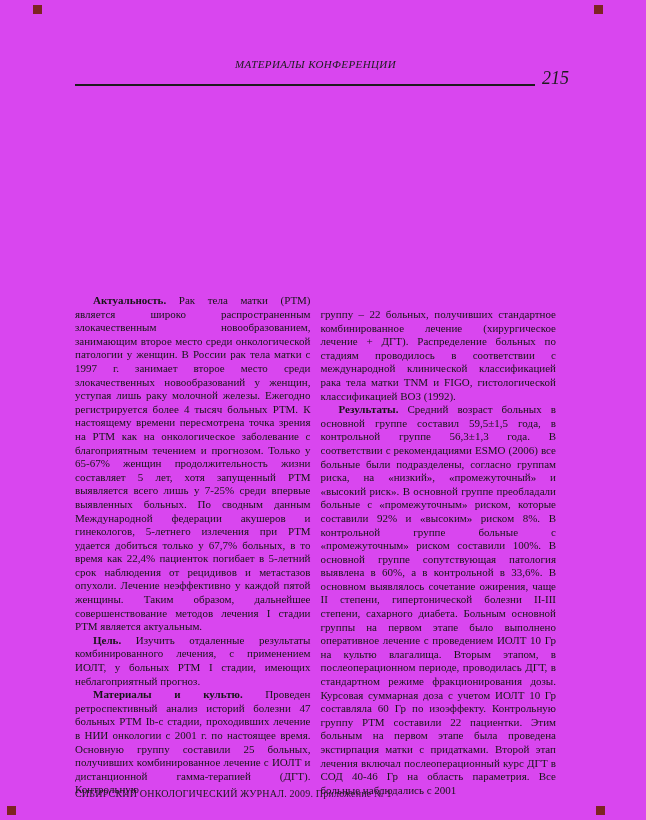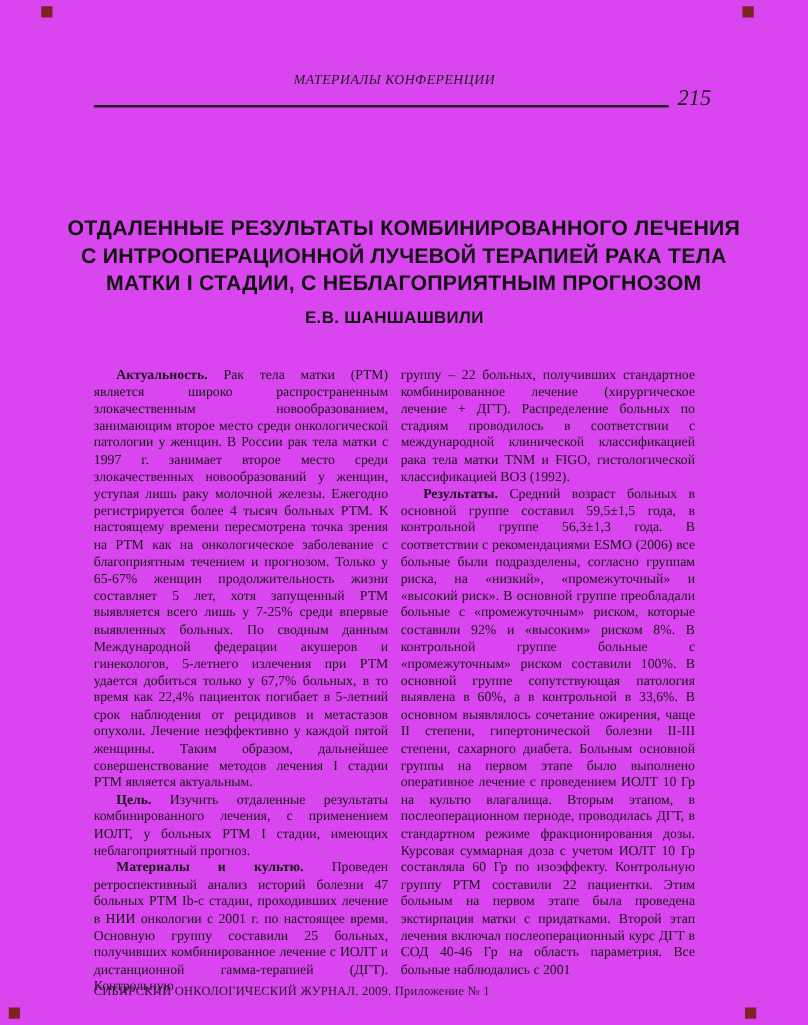--- a/index.html
+++ b/index.html
@@ -87,21 +87,21 @@
   }
   .col {
     flex: 1;
     font-size: 11px;
     line-height: 13.6px;
     text-align: justify;
     hyphens: auto;
     color: #161616;
   }
   .para { text-indent: 18px; }
-  .para.no-indent { text-indent: 0; }
+  .para.no-indent { text-indent: 0; margin-top: 14px; }
   .para b { font-weight: bold; }
 
   .page-footer {
     position: absolute;
     top: 788px; left: 75px; width: 481px;
     text-align: left;
     font-size: 10px;
     letter-spacing: 0.2px;
     color: #1c1c1c;
   }
@@ -113,27 +113,21 @@
 
   <div class="reg-mark tl" style="background: rgb(125, 36, 35);"></div>
   <div class="reg-mark tr" style="background: rgb(125, 36, 35);"></div>
   <div class="reg-mark bl" style="background: rgb(125, 36, 35);"></div>
   <div class="reg-mark br" style="background: rgb(125, 36, 35);"></div>
 
   <div class="running-title">МАТЕРИАЛЫ КОНФЕРЕНЦИИ</div>
   <div class="header-rule" style="background: rgb(28, 28, 28);"></div>
   <div class="page-number">215</div>
 
-  <h1 class="article-title">
-      <div class="title-line">ОТДАЛЕННЫЕ РЕЗУЛЬТАТЫ КОМБИНИРОВАННОГО ЛЕЧЕНИЯ</div>
-      <div class="title-line">С ИНТРООПЕРАЦИОННОЙ ЛУЧЕВОЙ ТЕРАПИЕЙ РАКА ТЕЛА</div>
-      <div class="title-line">МАТКИ I СТАДИИ, С НЕБЛАГОПРИЯТНЫМ ПРОГНОЗОМ</div>
-    </h1>
 
-  <div class="author">Е.В. ШАНШАШВИЛИ</div>
 
   <div class="columns">
     <div class="col">
         <p class="para"><b>Актуальность. </b>Рак тела матки (РТМ) является широко распространенным злокачественным новообразованием, занимающим второе место среди онкологической патологии у женщин. В России рак тела матки с 1997 г. занимает второе место среди злокачественных новообразований у женщин, уступая лишь раку молочной железы. Ежегодно регистрируется более 4 тысяч больных РТМ. К настоящему времени пересмотрена точка зрения на РТМ как на онкологическое заболевание с благоприятным течением и прогнозом. Только у 65-67% женщин продолжительность жизни составляет 5 лет, хотя запущенный РТМ выявляется всего лишь у 7-25% среди впервые выявленных больных. По сводным данным Международной федерации акушеров и гинекологов, 5-летнего излечения при РТМ удается добиться только у 67,7% больных, в то время как 22,4% пациенток погибает в 5-летний срок наблюдения от рецидивов и метастазов опухоли. Лечение неэффективно у каждой пятой женщины. Таким образом, дальнейшее совершенствование методов лечения I стадии РТМ является актуальным.</p>
         <p class="para"><b>Цель. </b>Изучить отдаленные результаты комбинированного лечения, с применением ИОЛТ, у больных РТМ I стадии, имеющих неблагоприятный прогноз.</p>
         <p class="para"><b>Материалы и культю. </b>Проведен ретроспективный анализ историй болезни 47 больных РТМ Ib-c стадии, проходивших лечение в НИИ онкологии с 2001 г. по настоящее время. Основную группу составили 25 больных, получивших комбинированное лечение с ИОЛТ и дистанционной гамма-терапией (ДГТ). Контрольную</p>
       </div>
     <div class="col">
         <p class="para no-indent">группу – 22 больных, получивших стандартное комбинированное лечение (хирургическое лечение + ДГТ). Распределение больных по стадиям проводилось в соответствии с международной клинической классификацией рака тела матки TNM и FIGO, гистологической классификацией ВОЗ (1992).</p>
         <p class="para"><b>Результаты. </b>Средний возраст больных в основной группе составил 59,5±1,5 года, в контрольной группе 56,3±1,3 года. В соответствии с рекомендациями ESMO (2006) все больные были подразделены, согласно группам риска, на «низкий», «промежуточный» и «высокий риск». В основной группе преобладали больные с «промежуточным» риском, которые составили 92% и «высоким» риском 8%. В контрольной группе больные с «промежуточным» риском составили 100%. В основной группе сопутствующая патология выявлена в 60%, а в контрольной в 33,6%. В основном выявлялось сочетание ожирения, чаще II степени, гипертонической болезни II-III степени, сахарного диабета. Больным основной группы на первом этапе было выполнено оперативное лечение с проведением ИОЛТ 10 Гр на культю влагалища. Вторым этапом, в послеоперационном периоде, проводилась ДГТ, в стандартном режиме фракционирования дозы. Курсовая суммарная доза с учетом ИОЛТ 10 Гр составляла 60 Гр по изоэффекту. Контрольную группу РТМ составили 22 пациентки. Этим больным на первом этапе была проведена экстирпация матки с придатками. Второй этап лечения включал послеоперационный курс ДГТ в  СОД 40-46 Гр на область параметрия. Все больные наблюдались с 2001</p>

